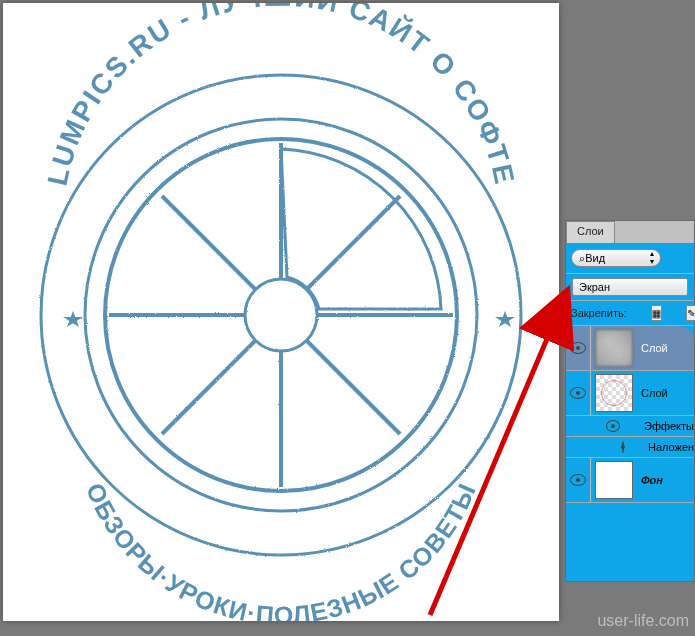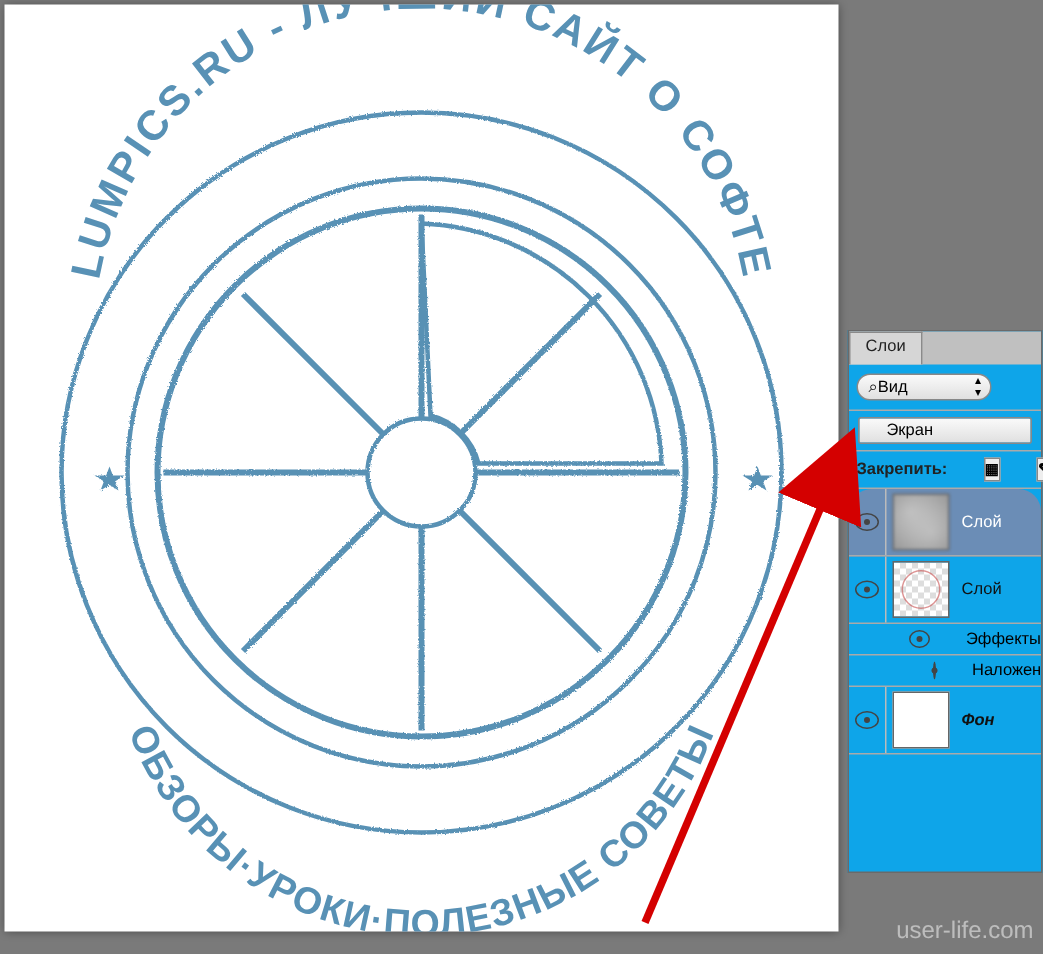--- a/index.html
+++ b/index.html
@@ -69,30 +69,29 @@
 }
 .blend-row {
   padding: 4px 6px;
   border-bottom: 1px solid #aaa;
 }
 .blend-select {
   display: block;
   background: linear-gradient(#fafafa, #e0e0e0);
   border: 1px solid #888;
   border-radius: 2px;
-  padding: 2px 18px;
+  padding: 2px 6px;
   cursor: pointer;
 }
 .locks-row {
   display: flex;
   align-items: center;
   gap: 24px;
   padding: 4px 5px;
   border-bottom: 1px solid #aaa;
-  font-weight: bold;
 }
 .locks-row .lbl {
   color: #222;
 }
 .lock-icon {
   width: 14px;
   height: 14px;
   border: 1px solid #888;
   background: #eee;
   display:flex;align-items:center;justify-content:center;

